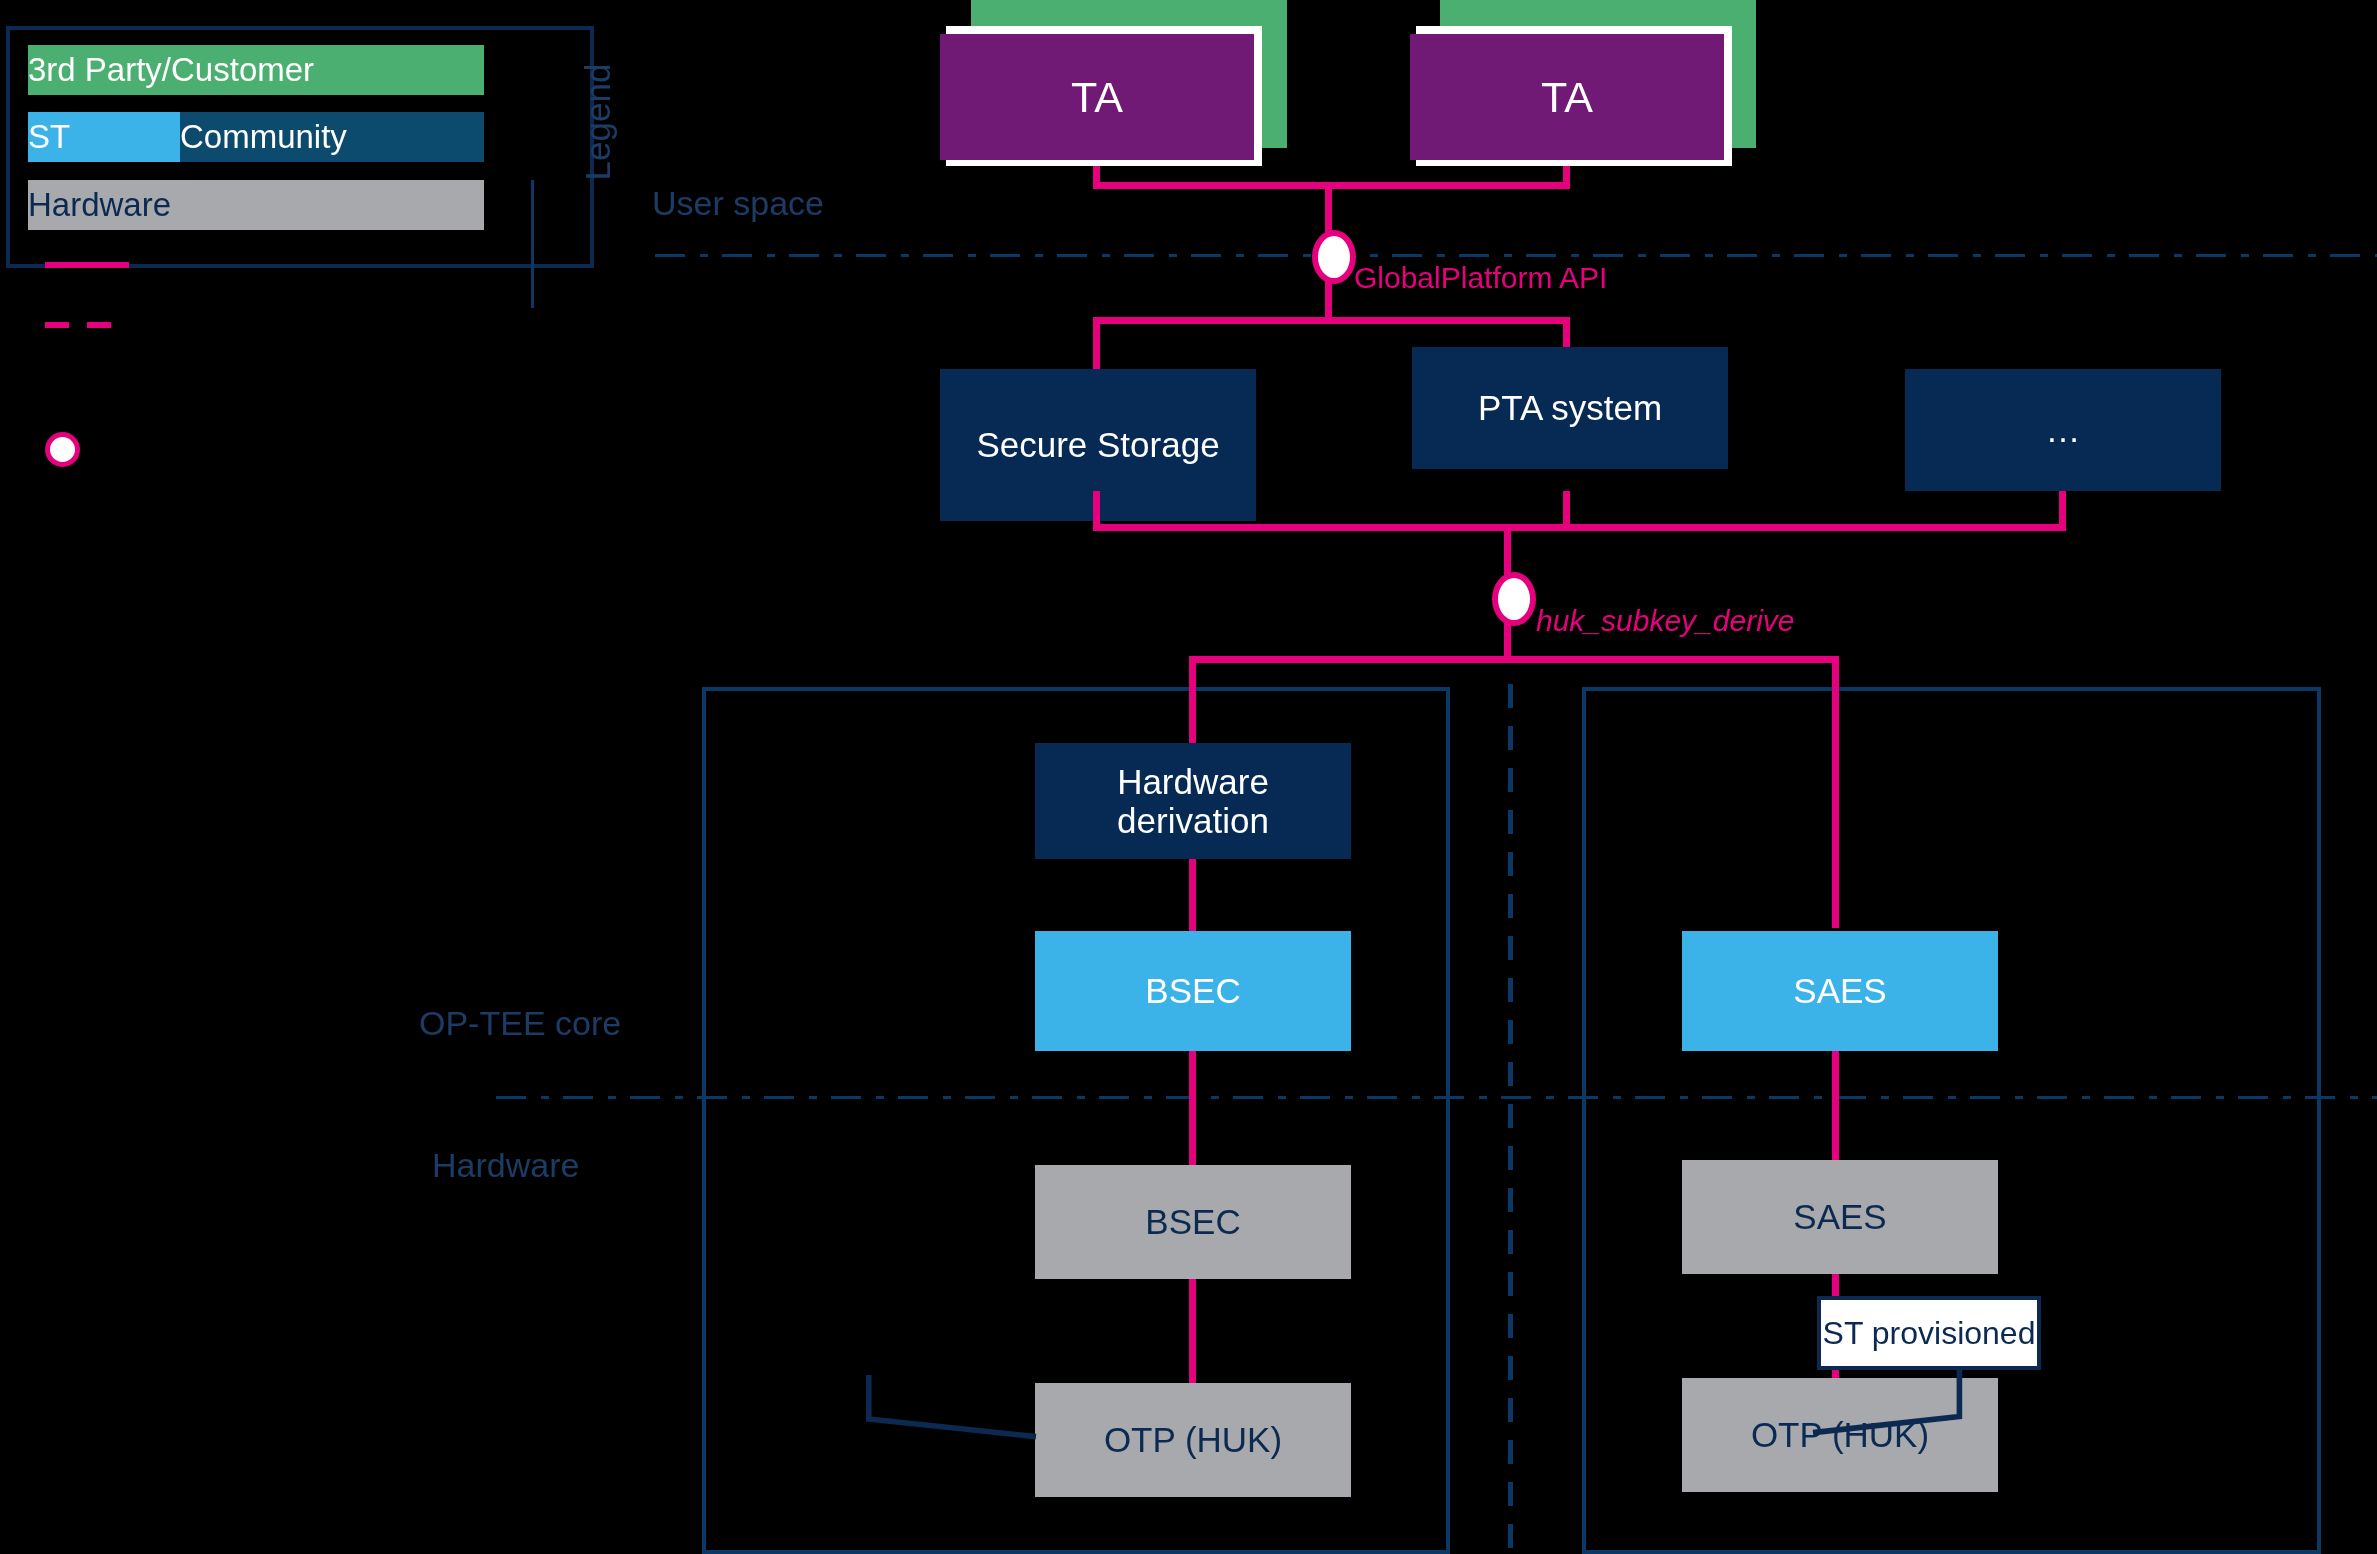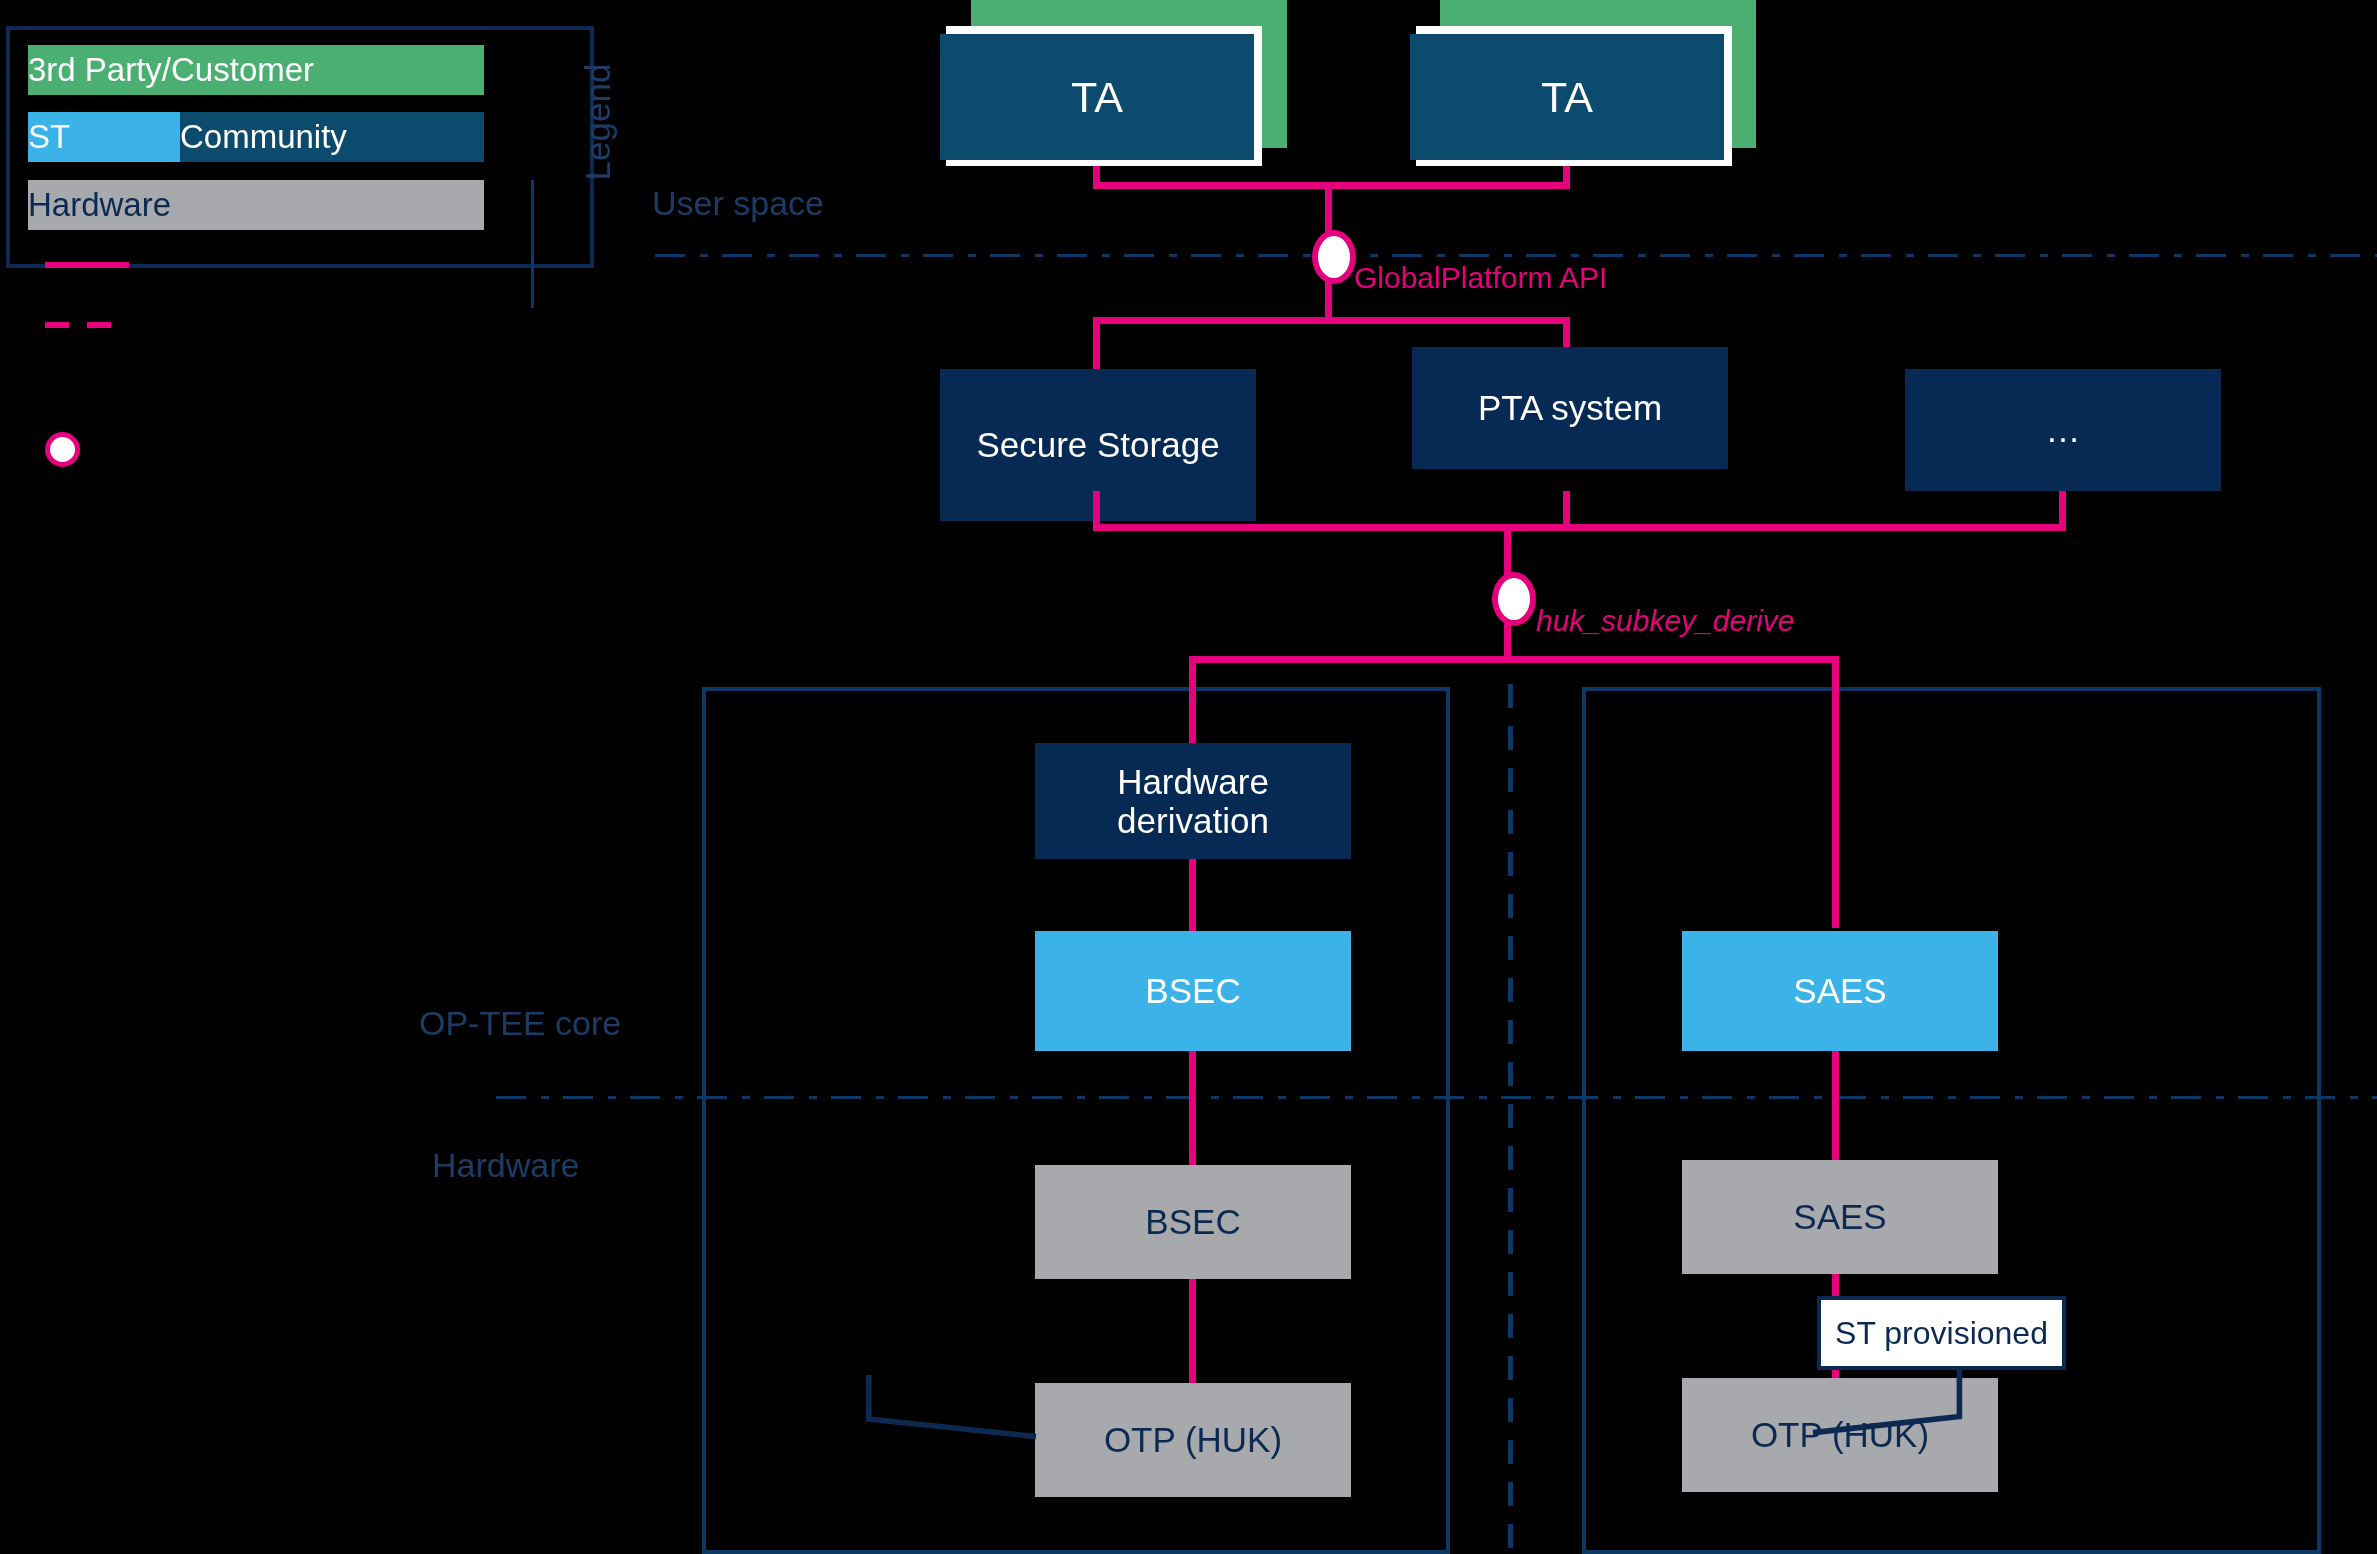--- a/index.html
+++ b/index.html
@@ -11,21 +11,21 @@
     font-family:"Liberation Sans", sans-serif;
     overflow:hidden;
   }
   .abs{position:absolute;box-sizing:border-box;}
 
   
   .box{
     display:flex;align-items:center;justify-content:center;
     text-align:center;line-height:1.12;
   }
-  .box-green{background:#0c4a6e;color:#ffffff;}
+  .box-green{background:#701a75;color:#ffffff;}
   .box-navy {background:#072A54;color:#ffffff;}
   .box-st   {background:#3BB3E8;color:#ffffff;}
   .box-hw   {background:#A7A9AC;color:#0C2A51;}
 
   .ta-shadow{background:#4CAF72;}
   .ta-white {background:#ffffff;}
 
   
   #legend{
     left:6.4px;top:26.4px;width:588px;height:242px;
@@ -202,21 +202,21 @@
 
   <div class="abs box box-hw" style="left:1682px;top:1160px;width:316px;height:114px;font-size:35px;">
     <span>SAES</span>
   </div>
   <div class="pk pkv" style="left:1832px;top:1274px;height:104px;"></div>
 
   <div class="abs box box-hw" style="left:1682px;top:1378px;width:316px;height:114px;font-size:35px;">
     <span>OTP (HUK)</span>
   </div>
 
-  <div class="abs callout" style="left:1817px;top:1296px;width:249px;height:74px;">
+  <div class="abs callout" style="left:1817px;top:1296px;width:224px;height:74px;">
     <span>ST provisioned</span>
   </div>
   <svg class="abs" style="left:1841px;top:1367px;width:192px;height:80px;overflow:visible;" viewBox="0 0 240 100" width="192" height="80">
     <polyline class="lead" points="148,0 148,62 -35,82"></polyline>
   </svg>
 
   <div class="abs ta-shadow" style="left:971px;top:0px;width:316px;height:148px;"></div>
   <div class="abs ta-white" style="left:946px;top:26.4px;width:316px;height:140px;"></div>
   <div class="abs box box-green" style="left:940px;top:34px;width:314px;height:126px;font-size:43px;">
     <span>TA</span>

